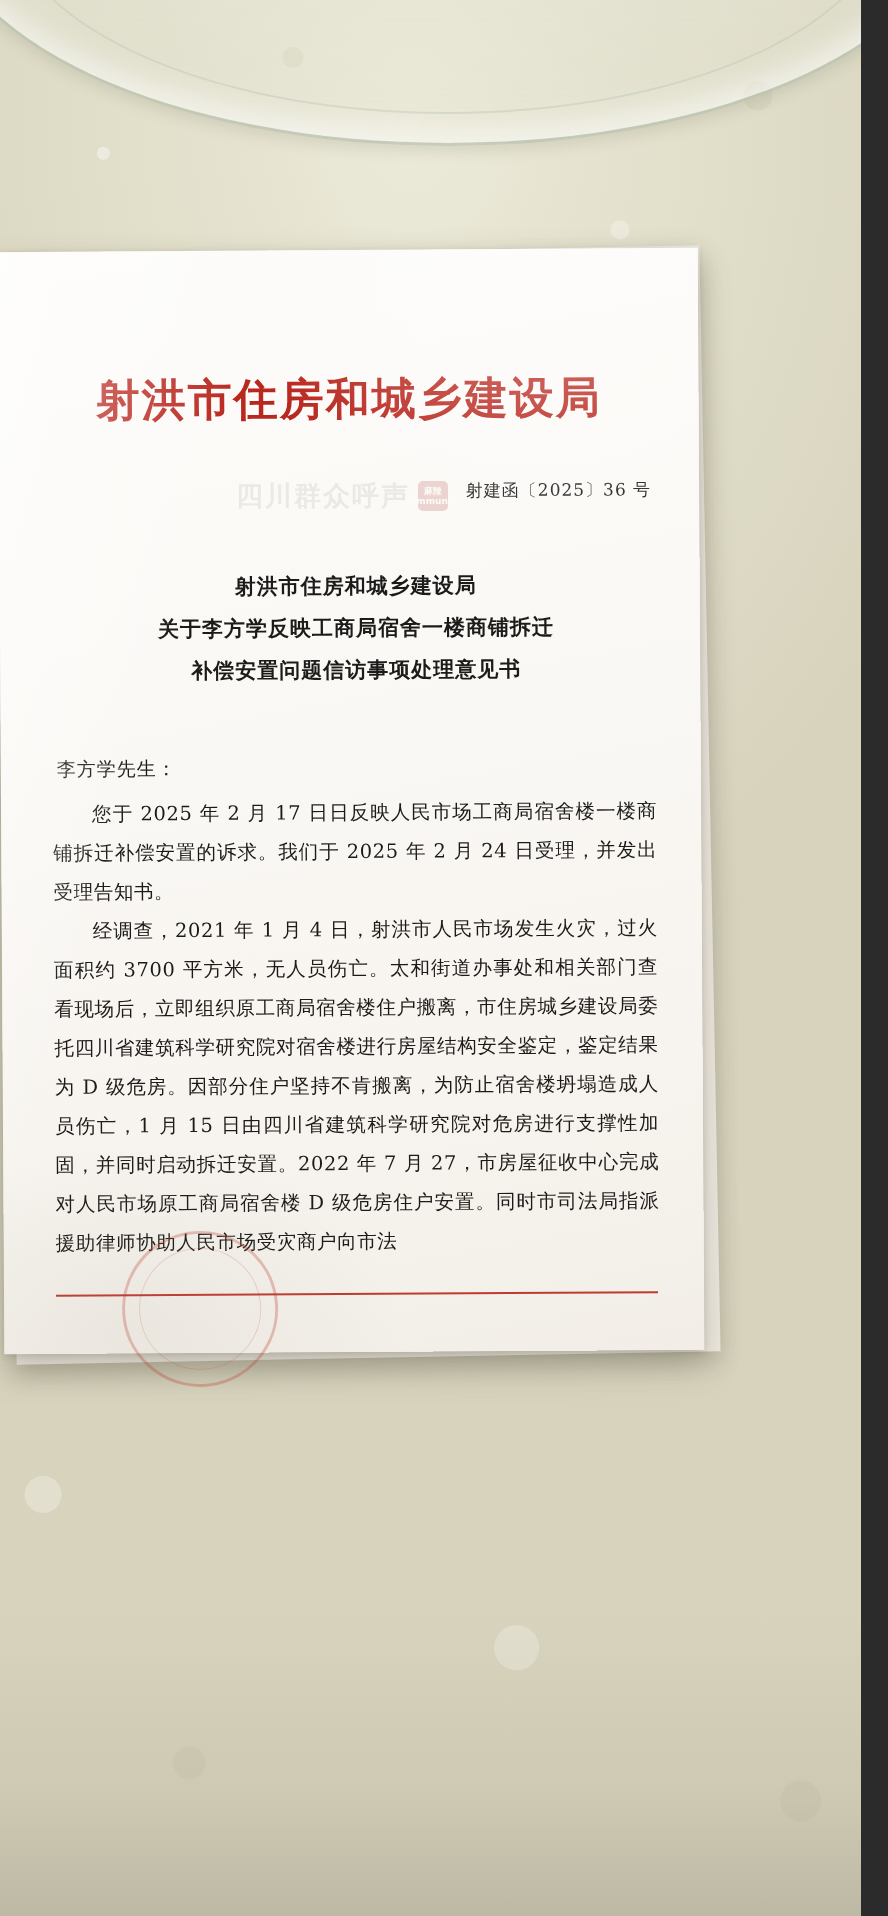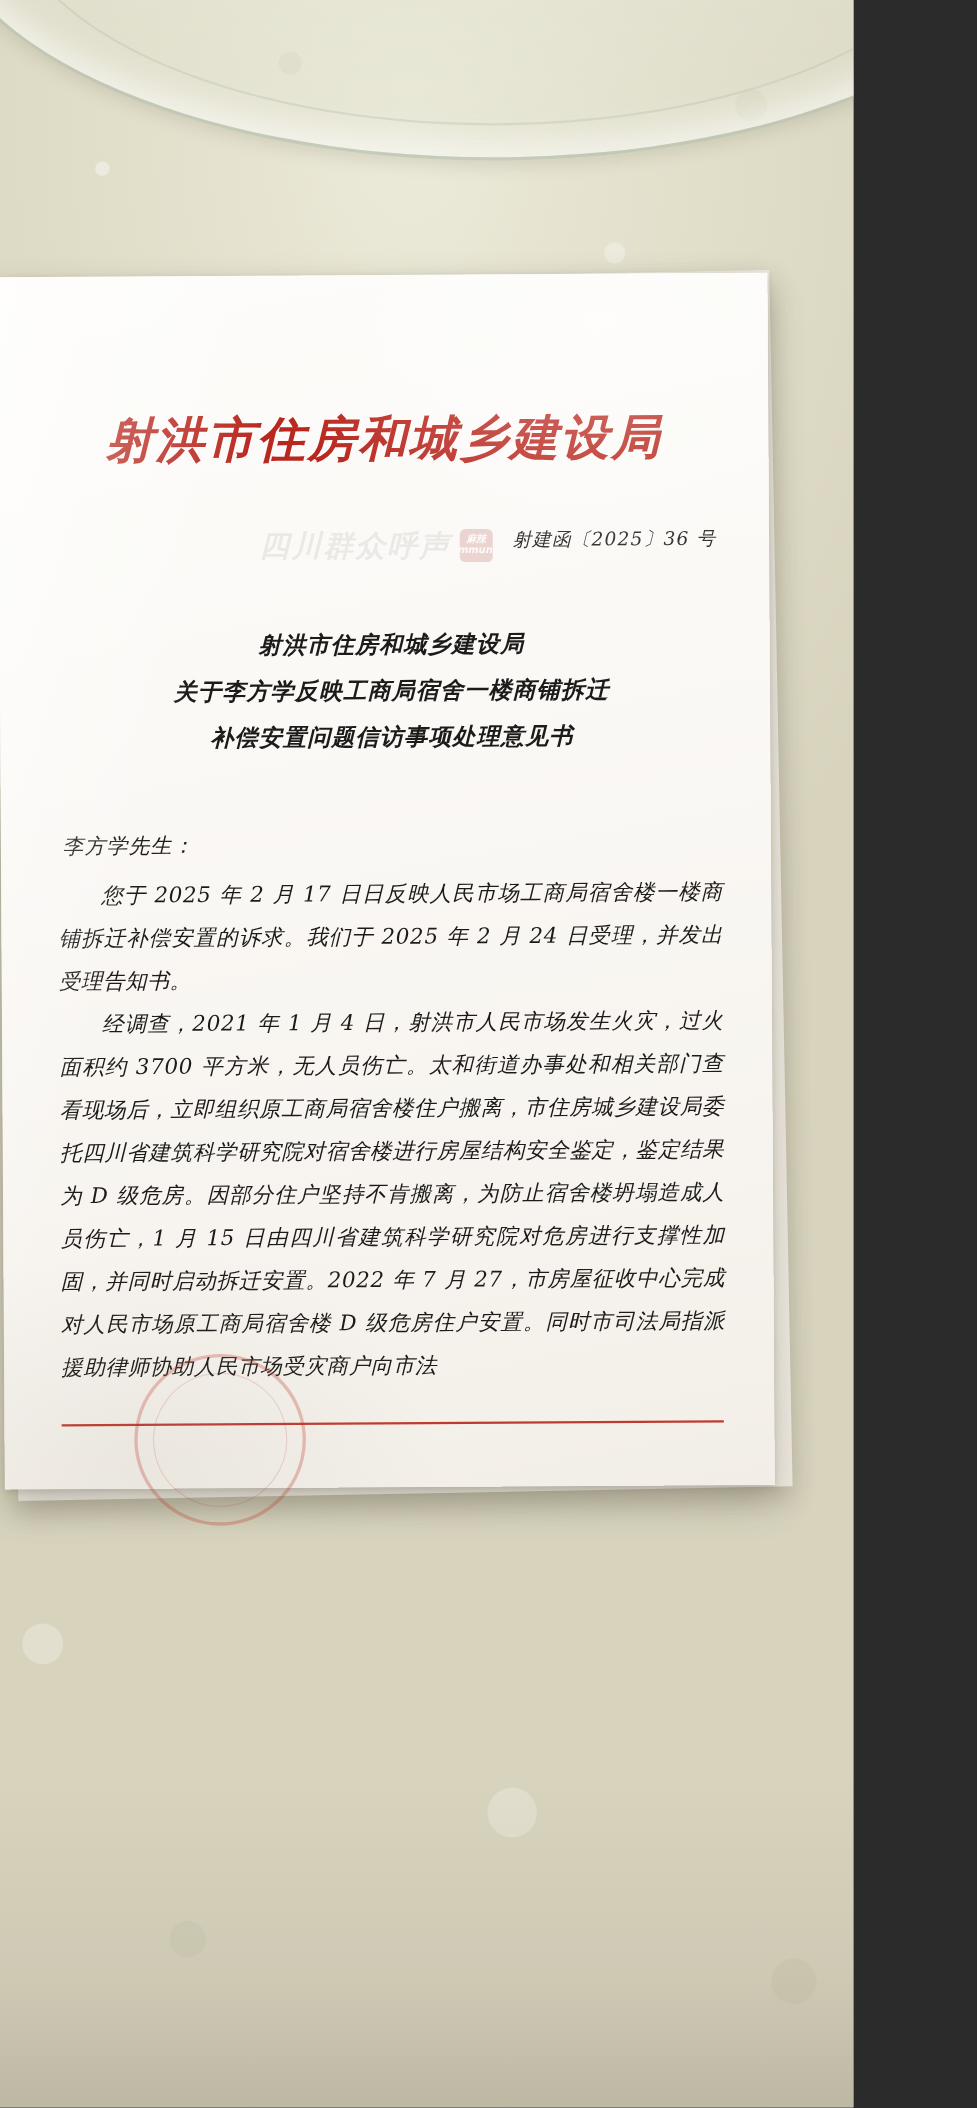--- a/index.html
+++ b/index.html
@@ -3,25 +3,24 @@
 <meta charset="utf-8">
 <title>射洪市住房和城乡建设局 信访事项处理意见书</title>
 <style>
   html, body {
     margin: 0;
     padding: 0;
     background: #2b2b2b;
   }
   #page {
     position: relative;
-    width: 776px;
+    width: 861px;
     height: 1916px;
     overflow: hidden;
     font-family: "DejaVu Serif", serif;
-    font-style: italic;
   }
 
   
   .bg-base {
     position: absolute;
     inset: 0;
     background:
       radial-gradient(ellipse 70% 45% at 48% 6%, #ecead9 0%, #e2dfcb 45%, #d7d3bd 100%),
       linear-gradient(180deg, #e8e5d4 0%, #e3dfcd 18%, #dedaca 40%, #d9d5c4 70%, #d2cdbb 100%);
   }

